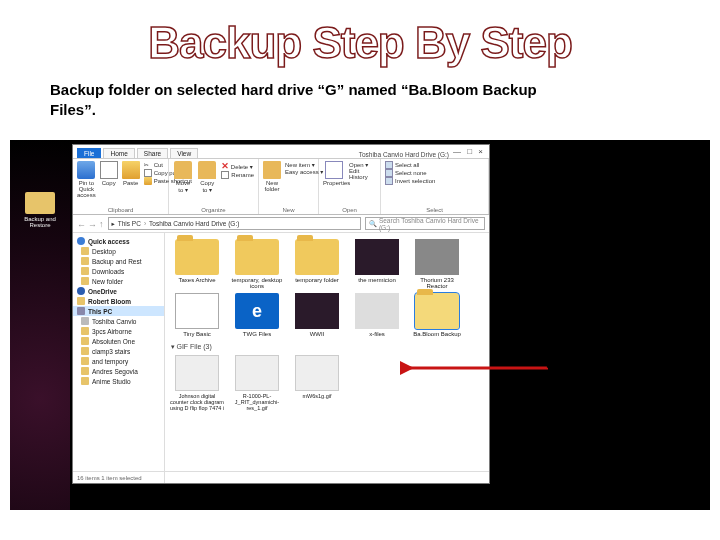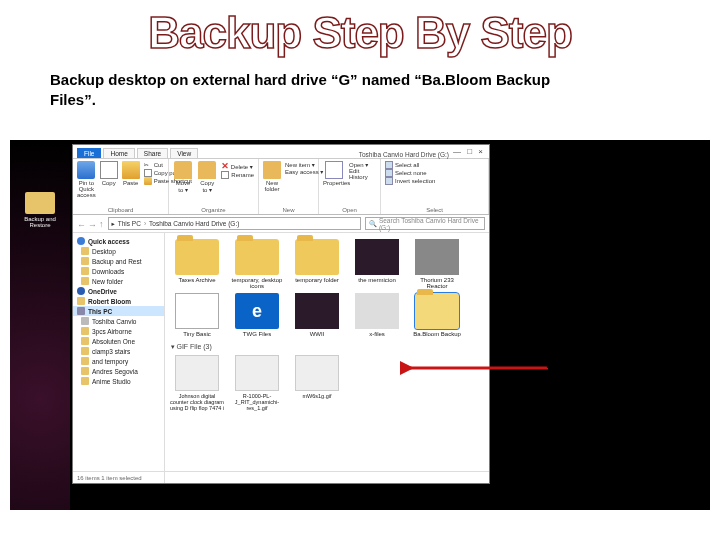--- a/index.html
+++ b/index.html
@@ -9,21 +9,21 @@
     font-family: Arial, sans-serif;
     position: relative;
     overflow: hidden;
   }
   .slide-title {
     font-size: 44px;
     font-weight: 700;
     text-align: center;
     color: #fff;
     -webkit-text-stroke: 1.5px #7a1a1a;
-    padding-top: 8px;
+    padding-top: 18px;
     letter-spacing: -1px;
   }
   .subtitle {
     font-size: 15px;
     font-weight: 900;
     padding: 12px 0 6px 50px;
     line-height: 1.35;
     max-width: 560px;
     color: #000;
   }
@@ -122,21 +122,21 @@
     font-size: 12px;
     font-weight: 900;
     color: #000;
     line-height: 1.3;
   }
 </style>
 </head>
 <body>
 
 <div class="slide-title">Backup Step By Step</div>
-<div class="subtitle">Backup desktop on external hard drive “G” named “Ba.Bloom Backup Files”.</div>
+<div class="subtitle">Backup folder on selected hard drive “G” named “Ba.Bloom Backup Files”.</div>
 
 <div class="stage">
   <div class="desktop-left">
     <div class="desk-icon" style="top:52px">
       <div class="fld"></div>
       <div>Backup and Restore</div>
     </div>
   </div>
 
   <div class="explorer">

